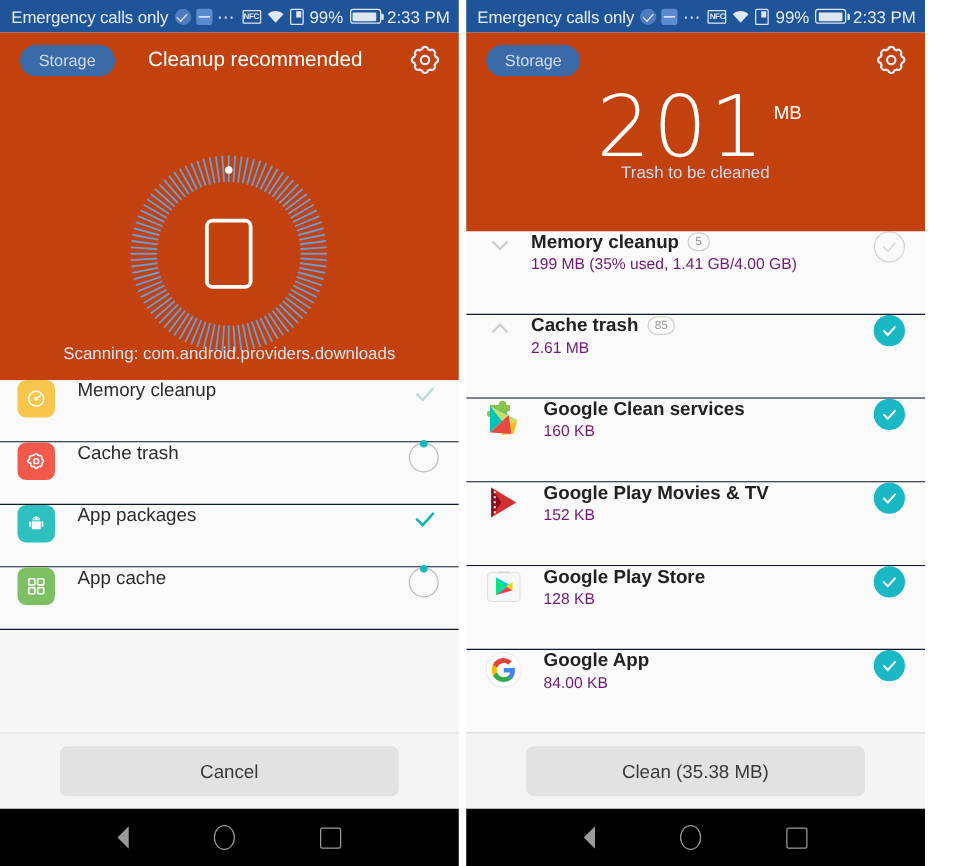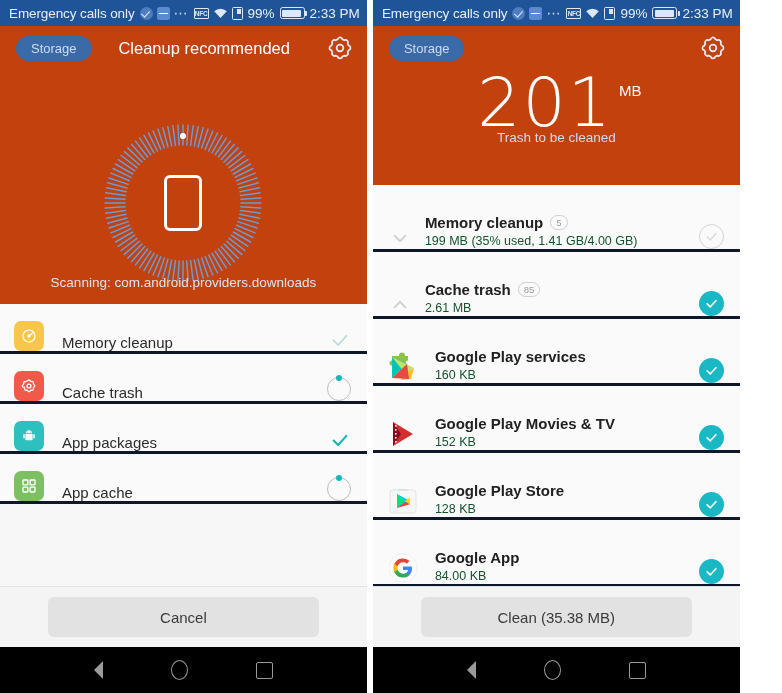--- a/index.html
+++ b/index.html
@@ -136,23 +136,23 @@
     font-size: 15px; position: relative; top: -30px; left: 6px;
     font-family: "Liberation Sans", sans-serif;
   }
   .bignum .sub {
     font-size: 13.5px; color: #cfdcee; margin-top: -4px;
   }
 
   
   .list { flex: 1; background: #f7f7f7; overflow: hidden; }
   .row {
-    display: flex; align-items: flex-end;
+    display: flex; align-items: flex-start;
     background: #fafafa;
-    border-bottom: 3px solid #0f172a;
+    border-bottom: 1px solid #0f172a;
     padding: 0 16px 0 14px;
     cursor: pointer;
   }
   .row.l { height: 50px; }
   .row.r { height: 67px; }
 
   .tile {
     width: 30px; height: 30px; border-radius: 7px;
     flex: none; margin-right: 18px;
     display: flex; align-items: center; justify-content: center;
@@ -180,21 +180,21 @@
   .rtext { flex: 1; min-width: 0; }
   .rtitle {
     font-size: 15px; color: #212121; font-weight: bold;
     display: flex; align-items: center; gap: 7px;
   }
   .badge {
     font-size: 9.5px; color: #9a9a9a;
     border: 1px solid #cfcfcf; border-radius: 9px;
     padding: 0 5px; line-height: 13px; font-weight: normal;
   }
-  .rsub { font-size: 12.5px; color: #14532d; margin-top: 3px; }
+  .rsub { font-size: 12.5px; color: #701a75; margin-top: 3px; }
   .cbadge {
     width: 25px; height: 25px; border-radius: 50%;
     flex: none; display: flex; align-items: center; justify-content: center;
   }
   .cbadge.on { background: #1ab8c4; }
   .cbadge.off { background: transparent; border: 1.3px solid #d4d4d4; }
 
   
   .footer {
     background: #f4f4f4; border-top: 1px solid #e3e3e3;
@@ -515,21 +515,21 @@
         <div class="row r">
           <span class="appicon"><svg viewBox="0 0 32 32" width="32" height="32">
               <path d="M13 3h6v4.5a2.5 2.5 0 1 0 0 5V17H3v-4.5a2.5 2.5 0 1 1 0-5V3z" fill="#8bc34a" transform="translate(2,2) rotate(0)"></path>
               <path d="M5 6 L20 13 L5 27 Z" fill="#00c4b4"></path>
               <path d="M5 6 L27 17 L18 22 Z" fill="#c5e06a"></path>
               <path d="M27 17 L18 22 L14 29 L24 28 Z" fill="#fdbd2e"></path>
               <path d="M5 27 L20 13 L22 28 Z" fill="#e64a41"></path>
               <circle cx="15" cy="4.5" r="3" fill="#8bc34a"></circle>
             </svg></span>
           <span class="rtext"><span class="rtitle">
-              <span>Google Play services</span>
+              <span>Google Clean services</span>
             </span><span class="rsub">160 KB</span></span>
           <span class="cbadge on">
             <svg viewBox="0 0 24 24" width="15" height="15" fill="none" stroke="#fff" stroke-width="2.6" stroke-linecap="round">
               <path d="M5 12.5 10 17.5 19 7.5"></path>
             </svg>
           </span>
         </div>
         <div class="row r">
           <span class="appicon"><svg viewBox="0 0 32 32" width="32" height="32">
               <path d="M6 4 L26 16 L6 28 Z" fill="#d32f2f"></path>

